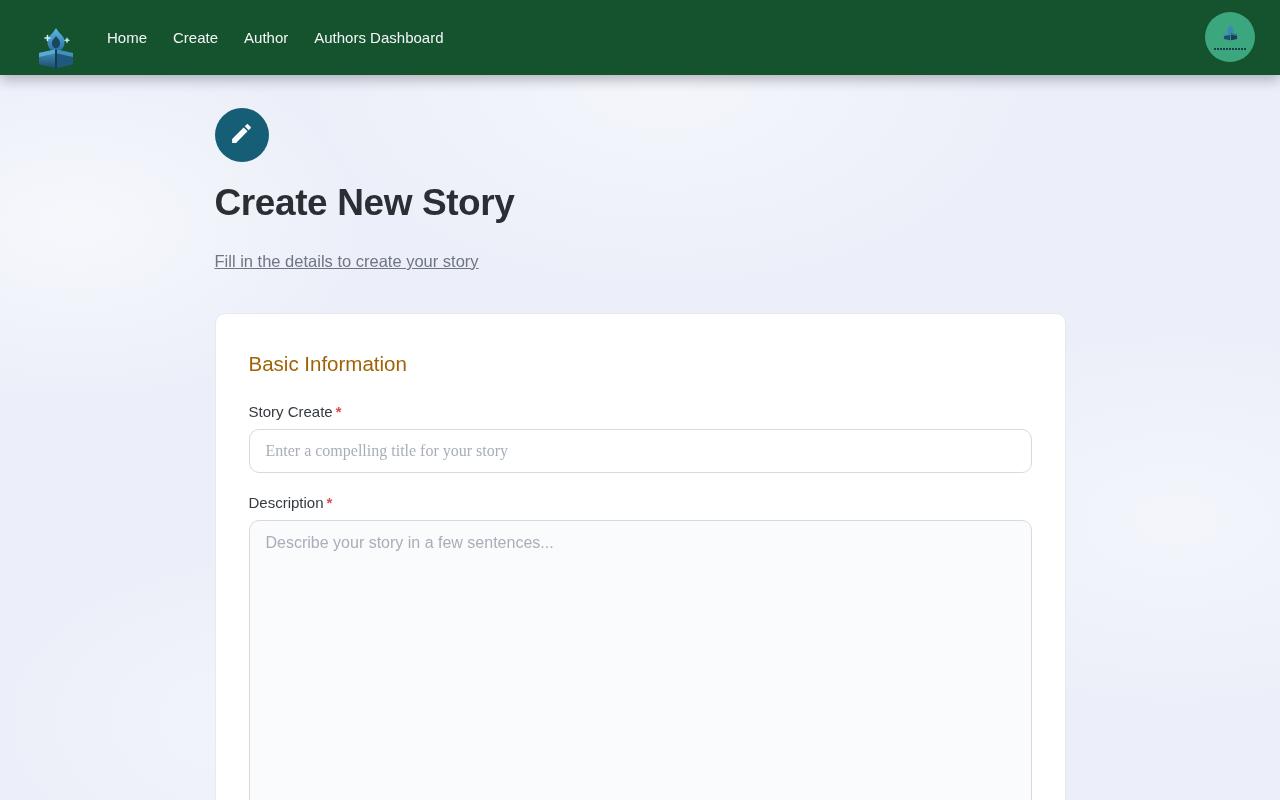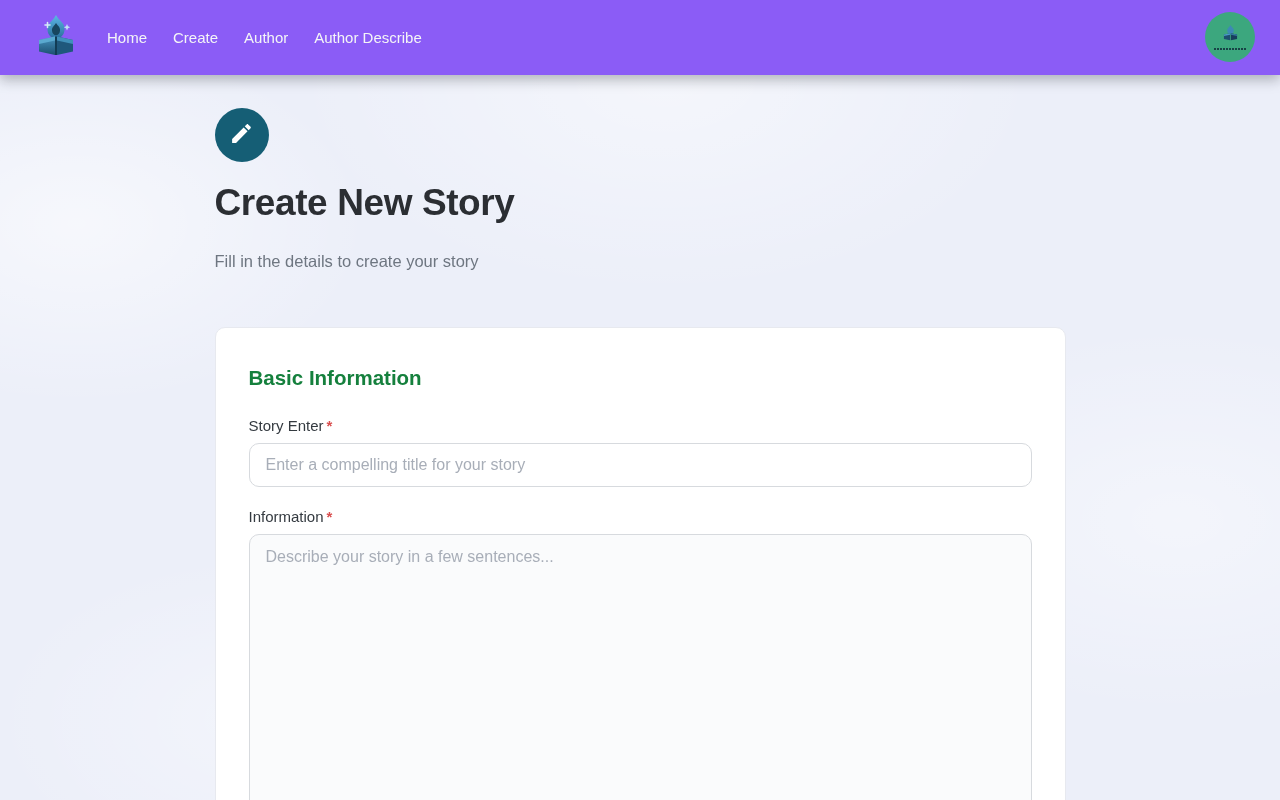--- a/index.html
+++ b/index.html
@@ -11,23 +11,23 @@
       radial-gradient(420px 260px at 6% 28%, rgba(255,255,255,.55), transparent 70%),
       radial-gradient(520px 300px at 52% 10%, rgba(255,255,255,.45), transparent 72%),
       radial-gradient(460px 280px at 92% 65%, rgba(255,255,255,.40), transparent 70%),
       radial-gradient(380px 240px at 20% 90%, rgba(255,255,255,.35), transparent 70%);
   }
 
   
   .navbar {
     position:relative;
     height:75px;
-    background:#8b5cf6;
+    background:#14532d;
     display:flex;
-    align-items:center;
+    align-items:flex-end;
     padding:0 25px 0 33px;
     box-shadow:0 5px 12px rgba(15,18,28,.28);
     z-index:5;
   }
   .logo-wrap {
     width:46px; height:48px;
     display:flex; align-items:center; justify-content:center;
     margin-right:28px;
     cursor:pointer;
   }
@@ -73,35 +73,36 @@
   h1.page-title {
     font-size:37px;
     font-weight:700;
     color:#2b2e33;
     letter-spacing:-.4px;
     margin-bottom:28px;
   }
   p.page-subtitle {
     font-size:16.5px;
     color:#6e7681;
-    margin-bottom:56px;
+    margin-bottom:42px;
+    text-decoration:underline;
   }
 
   
   .card {
     background:#ffffff;
     border:1px solid #e7e9ef;
     border-radius:10px;
     padding:38px 33px 60px;
     min-height:560px;
   }
   h2.section-title {
     font-size:20.5px;
-    font-weight:700;
-    color:#15803d;
+    font-weight:400;
+    color:#a16207;
     margin-bottom:27px;
   }
   .field-label {
     display:block;
     font-size:15px;
     font-weight:500;
     color:#343a40;
     margin-bottom:9px;
   }
   .required {
@@ -109,21 +110,21 @@
     margin-left:3px;
     font-weight:600;
   }
   .text-input {
     width:100%;
     height:44px;
     border:1px solid #d7dade;
     border-radius:10px;
     padding:0 16px;
     font-size:16px;
-    font-family:Liberation Sans, sans-serif;
+    font-family:Liberation Serif, serif;
     color:#2f3338;
     background:#ffffff;
     outline:none;
     margin-bottom:21px;
   }
   .textarea-wrap { position:relative; }
   .text-area {
     display:block;
     width:100%;
     height:312px;
@@ -174,21 +175,21 @@
         <polygon points="5,27 21,23.5 21,27.5 5,31" fill="#5aa9d0"></polygon>
         <polygon points="39,27 23,23.5 23,27.5 39,31" fill="#4090ba"></polygon>
         <polygon points="21,23.5 23,23.5 23,42 21,42" fill="#123c55"></polygon>
       </svg>
     </span>
   </div>
   <nav class="nav-links">
     <a class="nav-link">Home</a>
     <a class="nav-link">Create</a>
     <a class="nav-link">Author</a>
-    <a class="nav-link">Author Describe</a>
+    <a class="nav-link">Authors Dashboard</a>
   </nav>
   <div class="avatar">
     <span>
       <svg width="17" height="18" viewBox="0 0 44 46">
         <path d="M22 2 C25 8 31.5 10 30.5 17 C30 22.5 26.5 25.5 22 25.5 C17.5 25.5 14 22.5 13.5 17 C12.8 10.5 19 8 22 2 Z" fill="#3d89b4"></path>
         <polygon points="5,27 21,23.5 21,42 5,38.5" fill="#1d4f70"></polygon>
         <polygon points="39,27 23,23.5 23,42 39,38.5" fill="#163f5b"></polygon>
         <polygon points="5,27 21,23.5 21,27.5 5,31" fill="#4a9ac4"></polygon>
         <polygon points="39,27 23,23.5 23,27.5 39,31" fill="#33799f"></polygon>
       </svg>
@@ -207,26 +208,26 @@
     </span>
   </div>
 
   <h1 class="page-title">Create New Story</h1>
   <p class="page-subtitle">Fill in the details to create your story</p>
 
   <section class="card">
     <h2 class="section-title">Basic Information</h2>
 
     <label class="field-label">
-      <span>Story Enter</span><span class="required">*</span>
+      <span>Story Create</span><span class="required">*</span>
     </label>
     <input class="text-input" type="text" placeholder="Enter a compelling title for your story" style="">
 
     <label class="field-label">
-      <span>Information</span><span class="required">*</span>
+      <span>Description</span><span class="required">*</span>
     </label>
     <div class="textarea-wrap">
       <textarea class="text-area" placeholder="Describe your story in a few sentences..." style=""></textarea>
       <span class="resize-grip">
         
       </span>
     </div>
   </section>
 
 </main>

